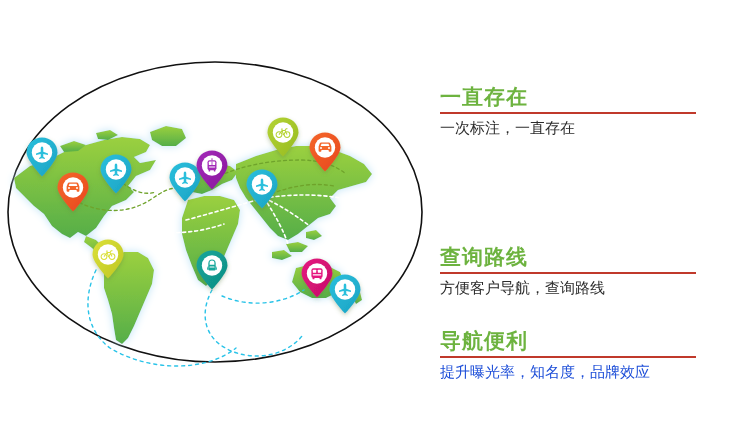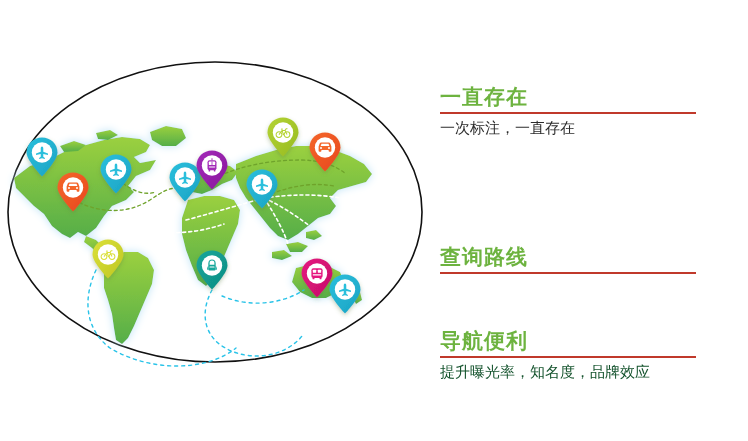--- a/index.html
+++ b/index.html
@@ -283,21 +283,22 @@
 
   <div id="features">
       <div class="feature-block" style="top: 0px;">
     <div class="feature-title" style="color: rgb(109, 179, 63);">一直存在</div>
     <div class="feature-rule" style="background: rgb(192, 57, 43);"></div>
     <div class="feature-desc" style="color: rgb(43, 43, 43);">一次标注，一直存在</div>
   </div>
       <div class="feature-block" style="top: 160px;">
     <div class="feature-title" style="color: rgb(109, 179, 63);">查询路线</div>
     <div class="feature-rule" style="background: rgb(192, 57, 43);"></div>
+    <div class="feature-desc" style="color: rgb(43, 43, 43);">方便客户导航，查询路线</div>
   </div>
       <div class="feature-block" style="top: 244px;">
     <div class="feature-title" style="color: rgb(109, 179, 63);">导航便利</div>
     <div class="feature-rule" style="background: rgb(192, 57, 43);"></div>
-    <div class="feature-desc" style="color: #14532d;">提升曝光率，知名度，品牌效应</div>
+    <div class="feature-desc" style="color: #1d4ed8;">提升曝光率，知名度，品牌效应</div>
   </div>
     </div>
 
 </div>
 
 </body></html>

